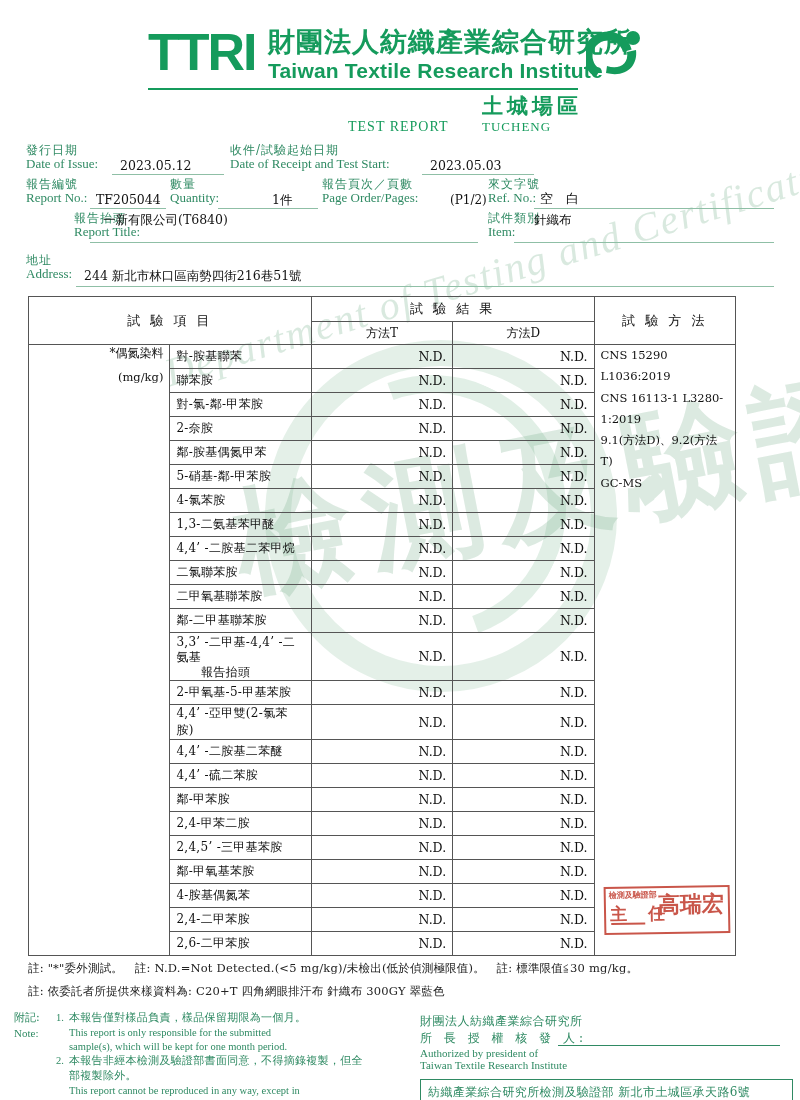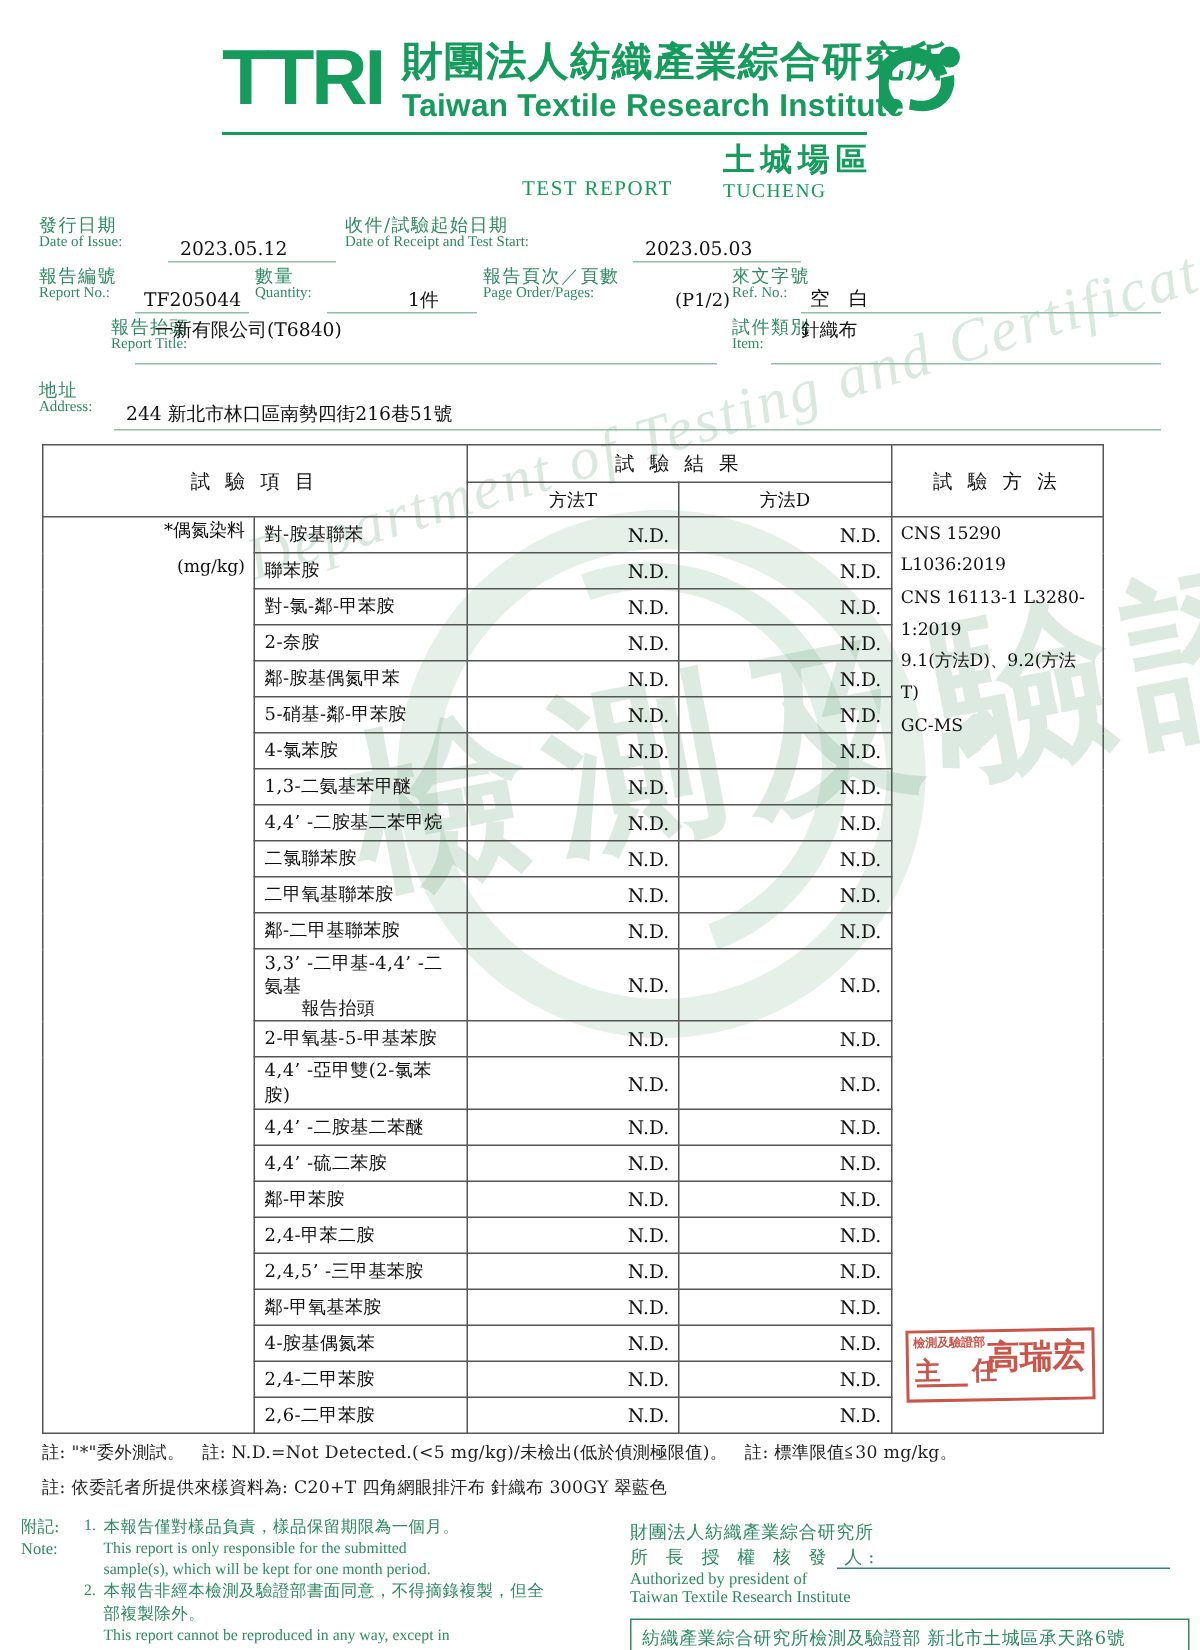--- a/index.html
+++ b/index.html
@@ -86,21 +86,21 @@
     position:absolute;left:482px;top:27px;font-size:13px;letter-spacing:1px;color:#159b5c;
   }
 
   
   .meta{position:relative;margin:6px 0 0 0;height:110px;color:#1a6b47;}
   .fld{position:absolute;}
   .lab{
     color:#2f8a63;line-height:1.05;font-size:11px;white-space:nowrap;
   }
   .lab .cn{display:block;font-size:12px;font-family:"DejaVu Serif",serif;letter-spacing:1px;}
-  .lab .en{display:block;font-size:10px;}
+  .lab .en{display:block;font-size:13px;}
   .val{
     color:#111;font-size:12.5px;white-space:nowrap;
     font-family:"DejaVu Serif",serif;
   }
   .rule{position:absolute;border-bottom:1px solid #8fbfa6;height:0;}
 
   
   table.rt{
     border-collapse:collapse;width:708px;margin:6px 0 0 28px;
     font-size:12px;table-layout:fixed;

